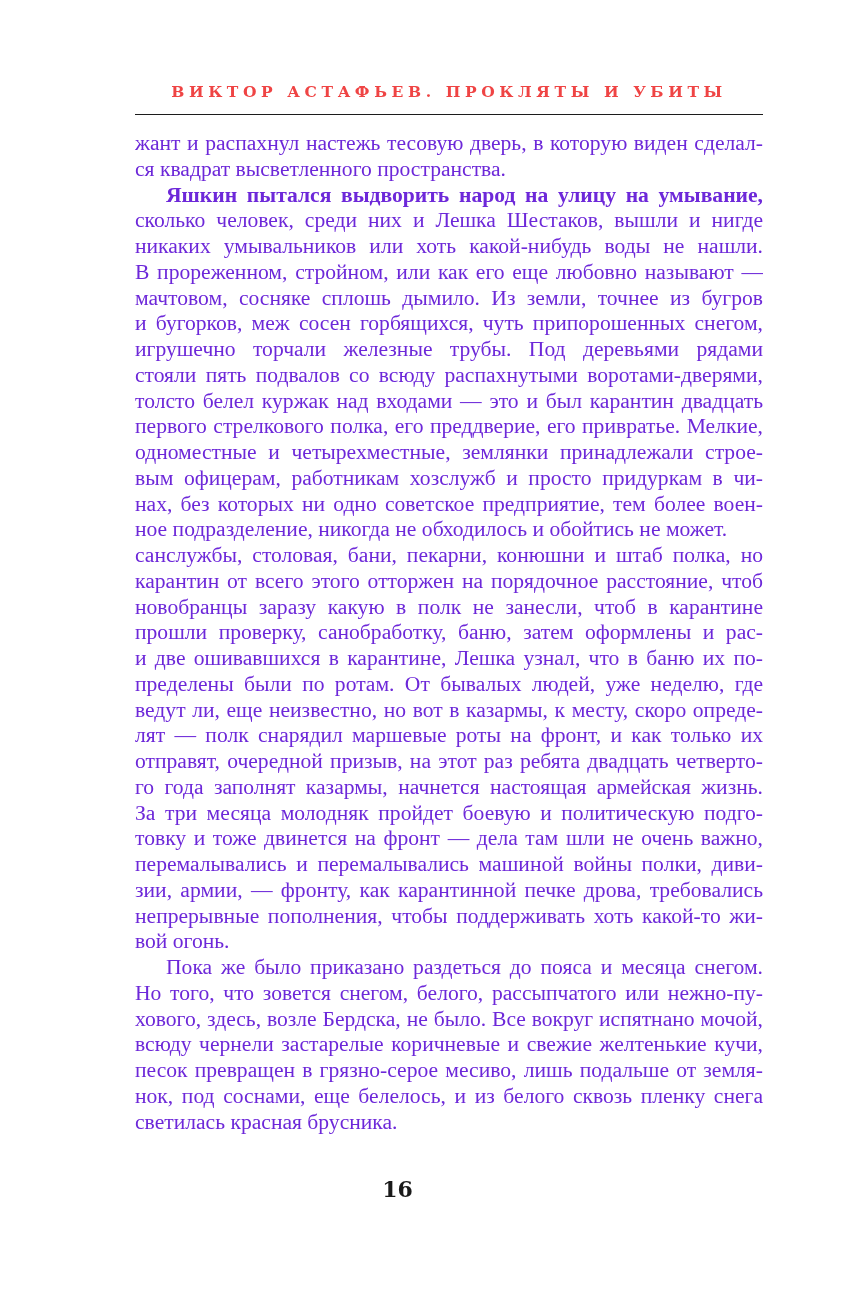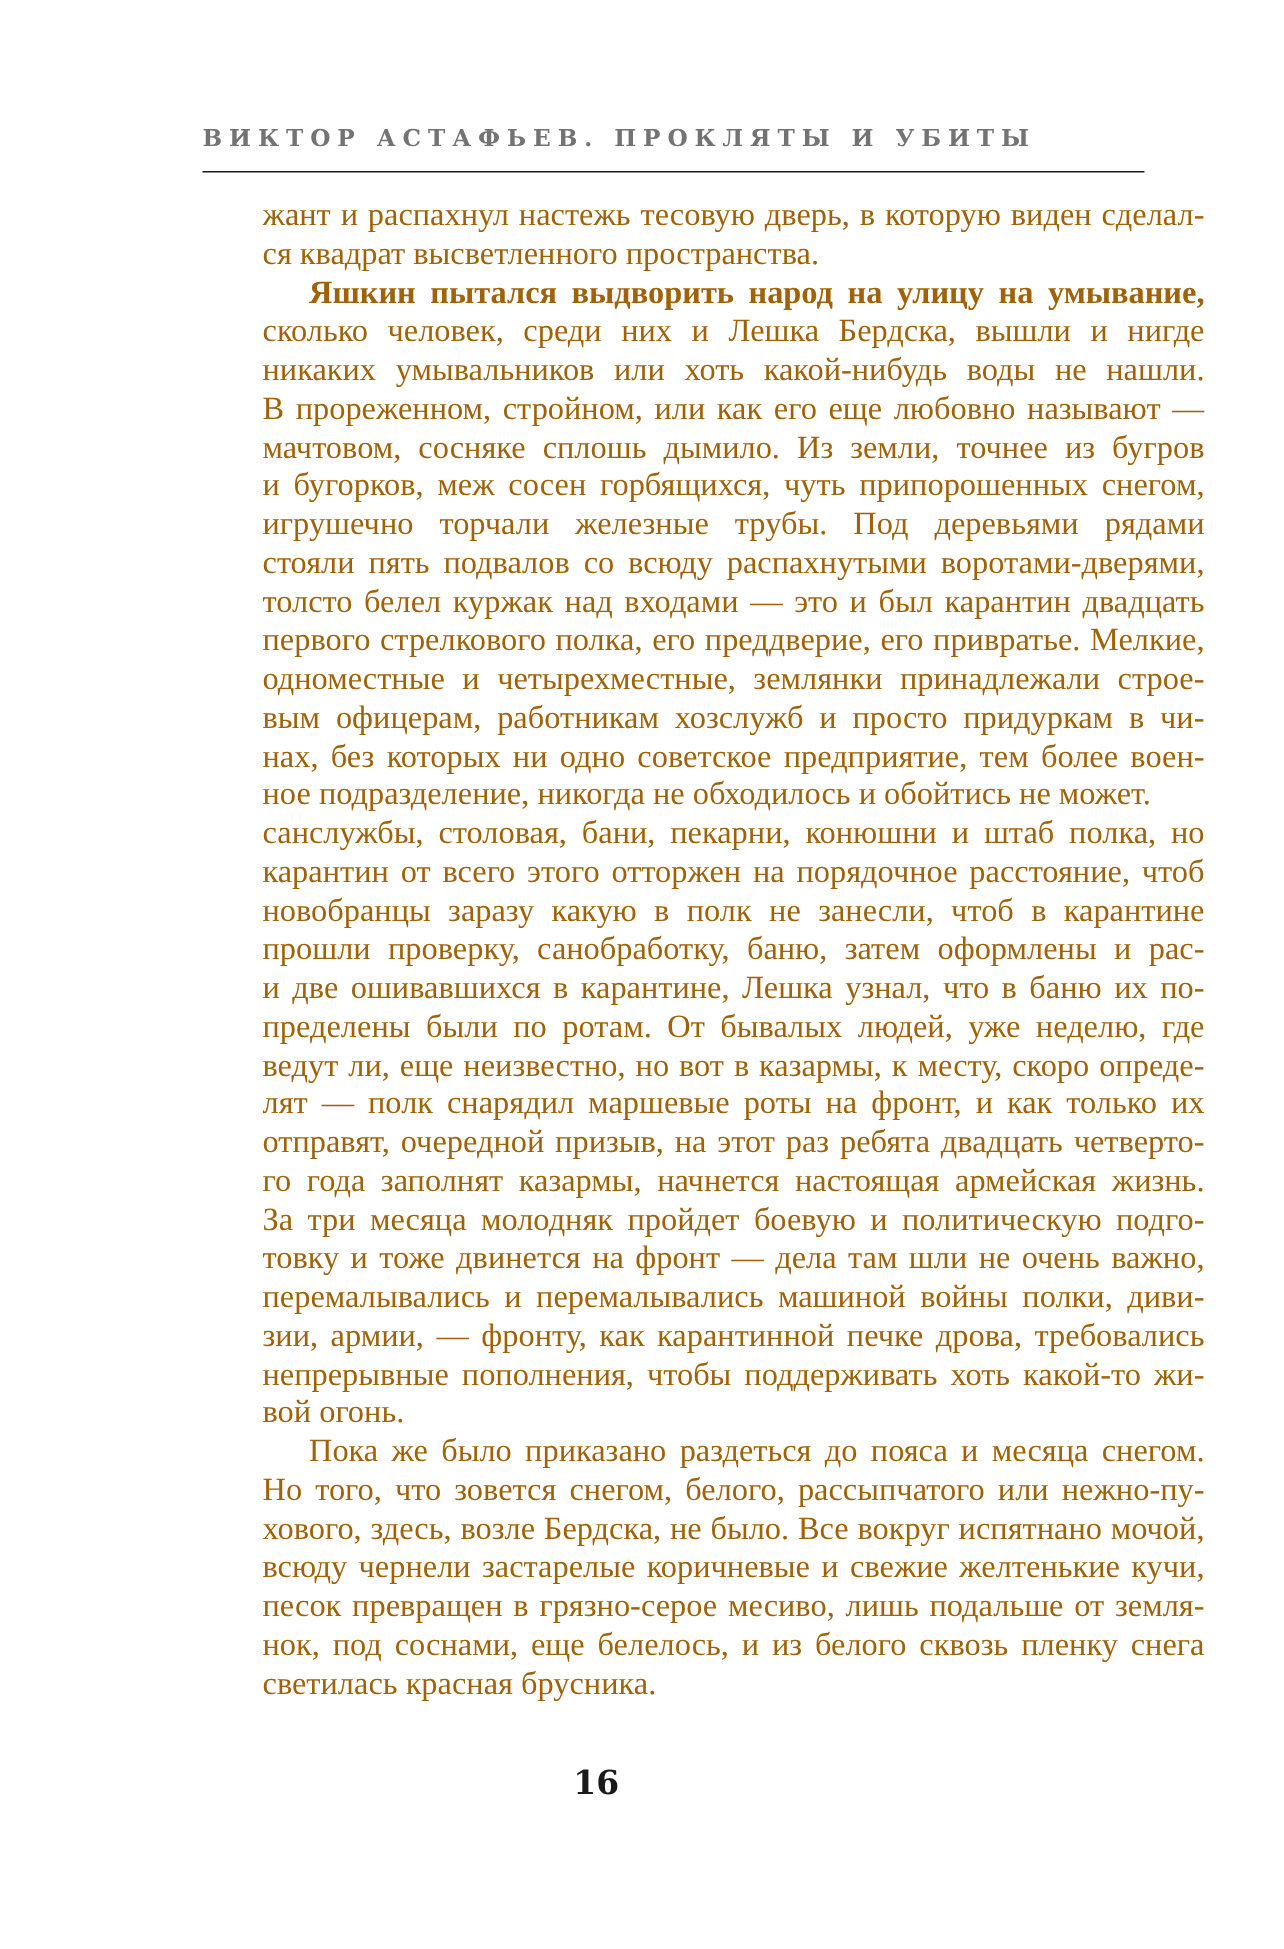--- a/index.html
+++ b/index.html
@@ -18,47 +18,46 @@
     position: absolute;
     left: 0; top: 0;
     width: 856px;
     height: 1299px;
   }
   .running-head {
     position: absolute;
     left: 135px;
     width: 628px;
     top: 82px;
-    text-align: left;
+    text-align: center;
     font-family: "DejaVu Serif", serif;
     font-weight: bold;
     font-size: 15.5px;
     letter-spacing: 4.6px;
     line-height: 20px;
-    color: #737373;
+    color: #ef4444;
     white-space: nowrap;
   }
   .head-rule {
     position: absolute;
     left: 135px;
     width: 628px;
     top: 114px;
     height: 0;
     border-top: 1.6px solid #1c1c1c;
   }
   .body-text {
     position: absolute;
     left: 135px;
     width: 628px;
     top: 131px;
     font-family: "Liberation Serif", serif;
     font-size: 21.6px;
     line-height: 25.75px;
-    color: #a16207;
-    margin-left: 40px;
+    color: #6d28d9;
   }
   .line {
     display: block;
     height: 25.75px;
     white-space: nowrap;
     text-align: justify;
     text-align-last: justify;
     overflow: hidden;
   }
   .line.last {
@@ -87,21 +86,21 @@
   <div class="running-head">ВИКТОР АСТАФЬЕВ. ПРОКЛЯТЫ И УБИТЫ</div>
   <div class="head-rule"></div>
 
   <div class="body-text" id="body-text">
       <div>
         <span class="line" style="white-space: normal;">жант и распахнул настежь тесовую дверь, в которую виден сделал-</span>
         <span class="line last">ся квадрат высветленного пространства.</span>
       </div>
       <div>
         <span class="line indent" style="white-space: normal; font-weight: bold;">Яшкин пытался выдворить народ на улицу на умывание, не-</span>
-        <span class="line" style="white-space: normal;">сколько человек, среди них и Лешка Бердска, вышли и нигде</span>
+        <span class="line" style="white-space: normal;">сколько человек, среди них и Лешка Шестаков, вышли и нигде</span>
         <span class="line" style="white-space: normal;">никаких умывальников или хоть какой-нибудь воды не нашли.</span>
         <span class="line" style="white-space: normal;">В прореженном, стройном, или как его еще любовно называют —</span>
         <span class="line" style="white-space: normal;">мачтовом, сосняке сплошь дымило. Из земли, точнее из бугров</span>
         <span class="line" style="white-space: normal;">и бугорков, меж сосен горбящихся, чуть припорошенных снегом,</span>
         <span class="line" style="white-space: normal;">игрушечно торчали железные трубы. Под деревьями рядами</span>
         <span class="line" style="white-space: normal;">стояли пять подвалов со всюду распахнутыми воротами-дверями,</span>
         <span class="line" style="white-space: normal;">толсто белел куржак над входами — это и был карантин двадцать</span>
         <span class="line" style="white-space: normal;">первого стрелкового полка, его преддверие, его привратье. Мелкие,</span>
         <span class="line" style="white-space: normal;">одноместные и четырехместные, землянки принадлежали строе-</span>
         <span class="line" style="white-space: normal;">вым офицерам, работникам хозслужб и просто придуркам в чи-</span>

